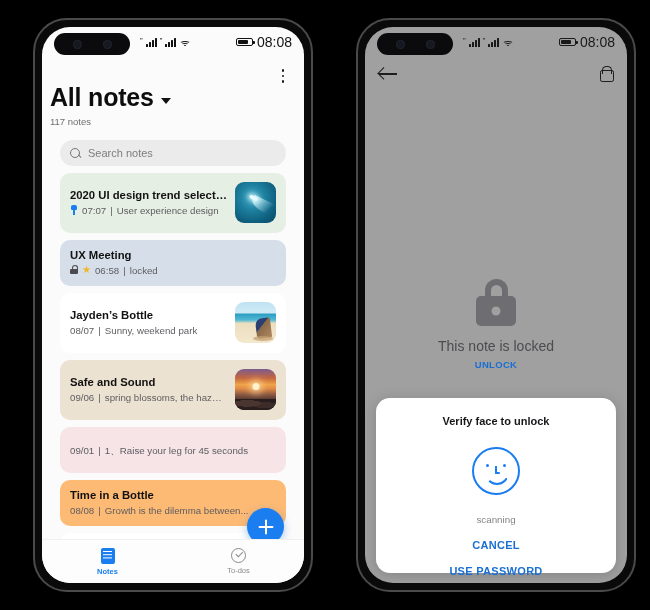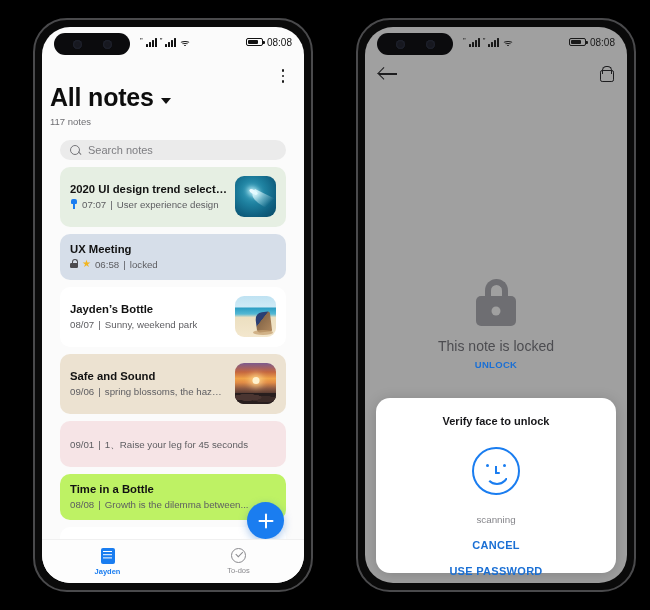--- a/index.html
+++ b/index.html
@@ -59,21 +59,21 @@
   .statusbar {
     position: relative;
     height: 30px;
     display: flex; align-items: center;
     padding: 0 12px 0 98px;
     font-size: 9px;
     z-index: 15;
   }
   .sb-left { display: flex; align-items: center; gap: 3px; }
   .sb-right { margin-left: auto; display: flex; align-items: center; gap: 4px; }
-  .sb-time { font-size: 10px; letter-spacing: 0px; }
+  .sb-time { font-size: 14px; letter-spacing: 0px; }
   .screen.notes .statusbar { color: #121212; }
   .screen.locked .statusbar { color: #191919; }
 
   
   .signal { display: inline-flex; align-items: flex-end; gap: 1px; height: 9px; }
   .signal b {
     display: block; width: 2px; background: currentColor; border-radius: 0.5px;
   }
   .signal b:nth-child(1) { height: 3px; }
   .signal b:nth-child(2) { height: 5px; }
@@ -127,21 +127,21 @@
     border-left: 5.5px solid transparent;
     border-right: 5.5px solid transparent;
     border-top: 6.5px solid #111;
     margin-top: 6px;
   }
   .note-count { font-size: 9.5px; color: #6e6e72; margin-top: 4px; }
 
   
   .search {
     margin: 13px 18px 0 18px;
-    height: 20px;
+    height: 26px;
     background: #ebebeb;
     border-radius: 13px;
     display: flex; align-items: center;
     padding: 0 10px; gap: 7px;
   }
   .search-ph { font-size: 11px; color: #7d7d81; }
   .mag { width: 11px; height: 11px; position: relative; flex: none; }
   .mag::before {
     content: ""; position: absolute; top: 0; left: 0;
     width: 8px; height: 8px; border: 1.3px solid #76767a; border-radius: 50%;
@@ -540,21 +540,21 @@
         <div class="note-card" style="background:#f6e4e6">
           <div class="note-main">
             <div class="note-sub">
               <span>09/01</span>
               <span>|</span>
               <span class="txt">1、Raise your leg for 45 seconds</span>
             </div>
           </div>
         </div>
 
-        <div class="note-card" style="background:#bef264">
+        <div class="note-card" style="background:#fdba74">
           <div class="note-main">
             <div class="note-title">Time in a Bottle</div>
             <div class="note-sub">
               <span>08/08</span>
               <span>|</span>
               <span class="txt">Growth is the dilemma between...</span>
             </div>
           </div>
         </div>
 
@@ -563,21 +563,21 @@
             <div class="note-title">Shallow time, experience the beautiful ...</div>
           </div>
         </div>
 
         <div class="fab"></div>
       </div>
 
       <div class="bottomnav">
         <div class="navitem active">
           <span class="ico-notes"></span>
-          <span class="navlabel">Jayden</span>
+          <span class="navlabel">Notes</span>
         </div>
         <div class="navitem inactive">
           <span class="ico-todo"></span>
           <span class="navlabel">To-dos</span>
         </div>
       </div>
 
     </div>
   </div>
 

